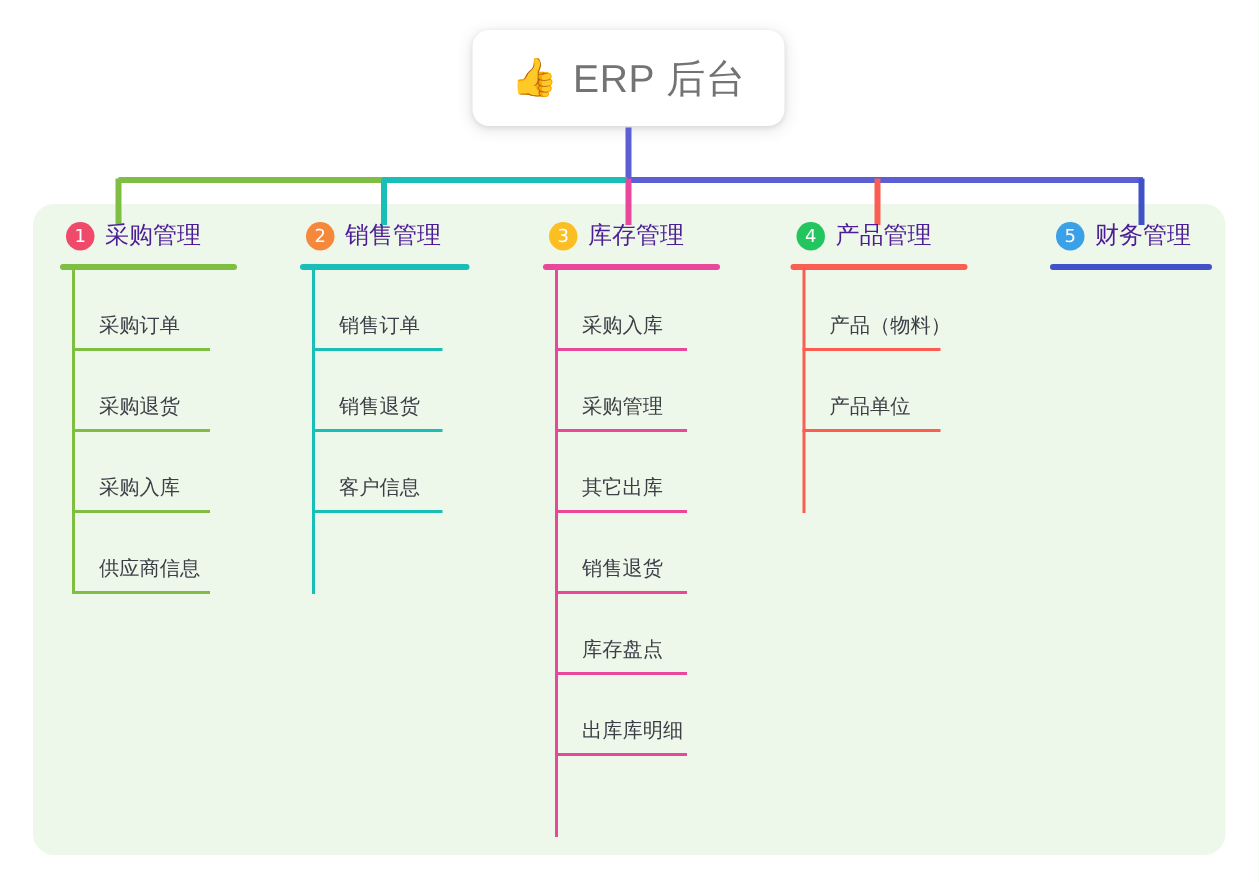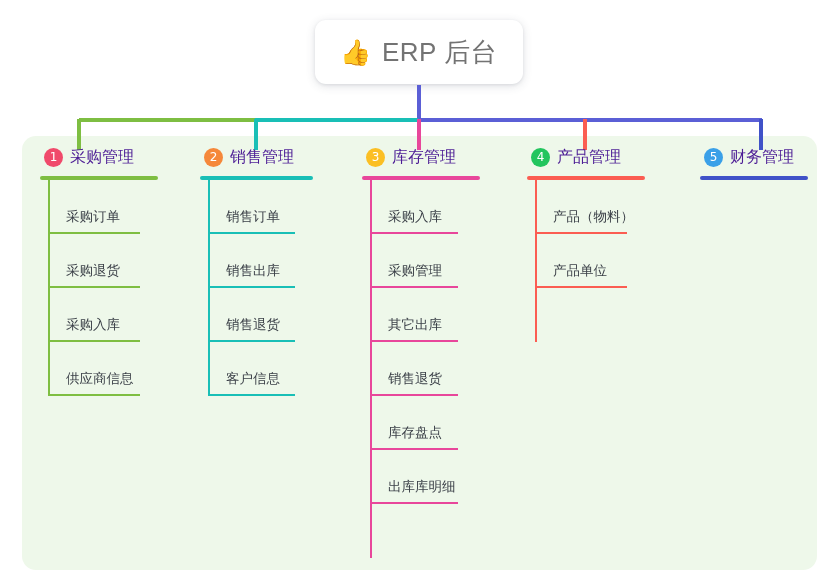--- a/index.html
+++ b/index.html
@@ -145,24 +145,20 @@
           <span class="head-label">销售管理</span>
         </div>
         <div class="head-rule" style="background: rgb(25, 191, 182); width: 113px;"></div>
         <div class="items">
           <div class="stem" style="background: rgb(25, 191, 182); height: 216px;"></div>
           <div class="item">
             <span class="item-label">销售订单</span>
             <div class="item-rule" style="background: rgb(25, 191, 182); width: 87px;"></div>
           </div>
           <div class="item">
-            <span class="item-label">销售出库</span>
-            <div class="item-rule" style="background: rgb(25, 191, 182); width: 87px;"></div>
-          </div>
-          <div class="item">
             <span class="item-label">销售退货</span>
             <div class="item-rule" style="background: rgb(25, 191, 182); width: 87px;"></div>
           </div>
           <div class="item">
             <span class="item-label">客户信息</span>
             <div class="item-rule" style="background: rgb(25, 191, 182); width: 87px;"></div>
           </div>
         </div>
       </div>
       <div class="col" style="left: 362px;">

